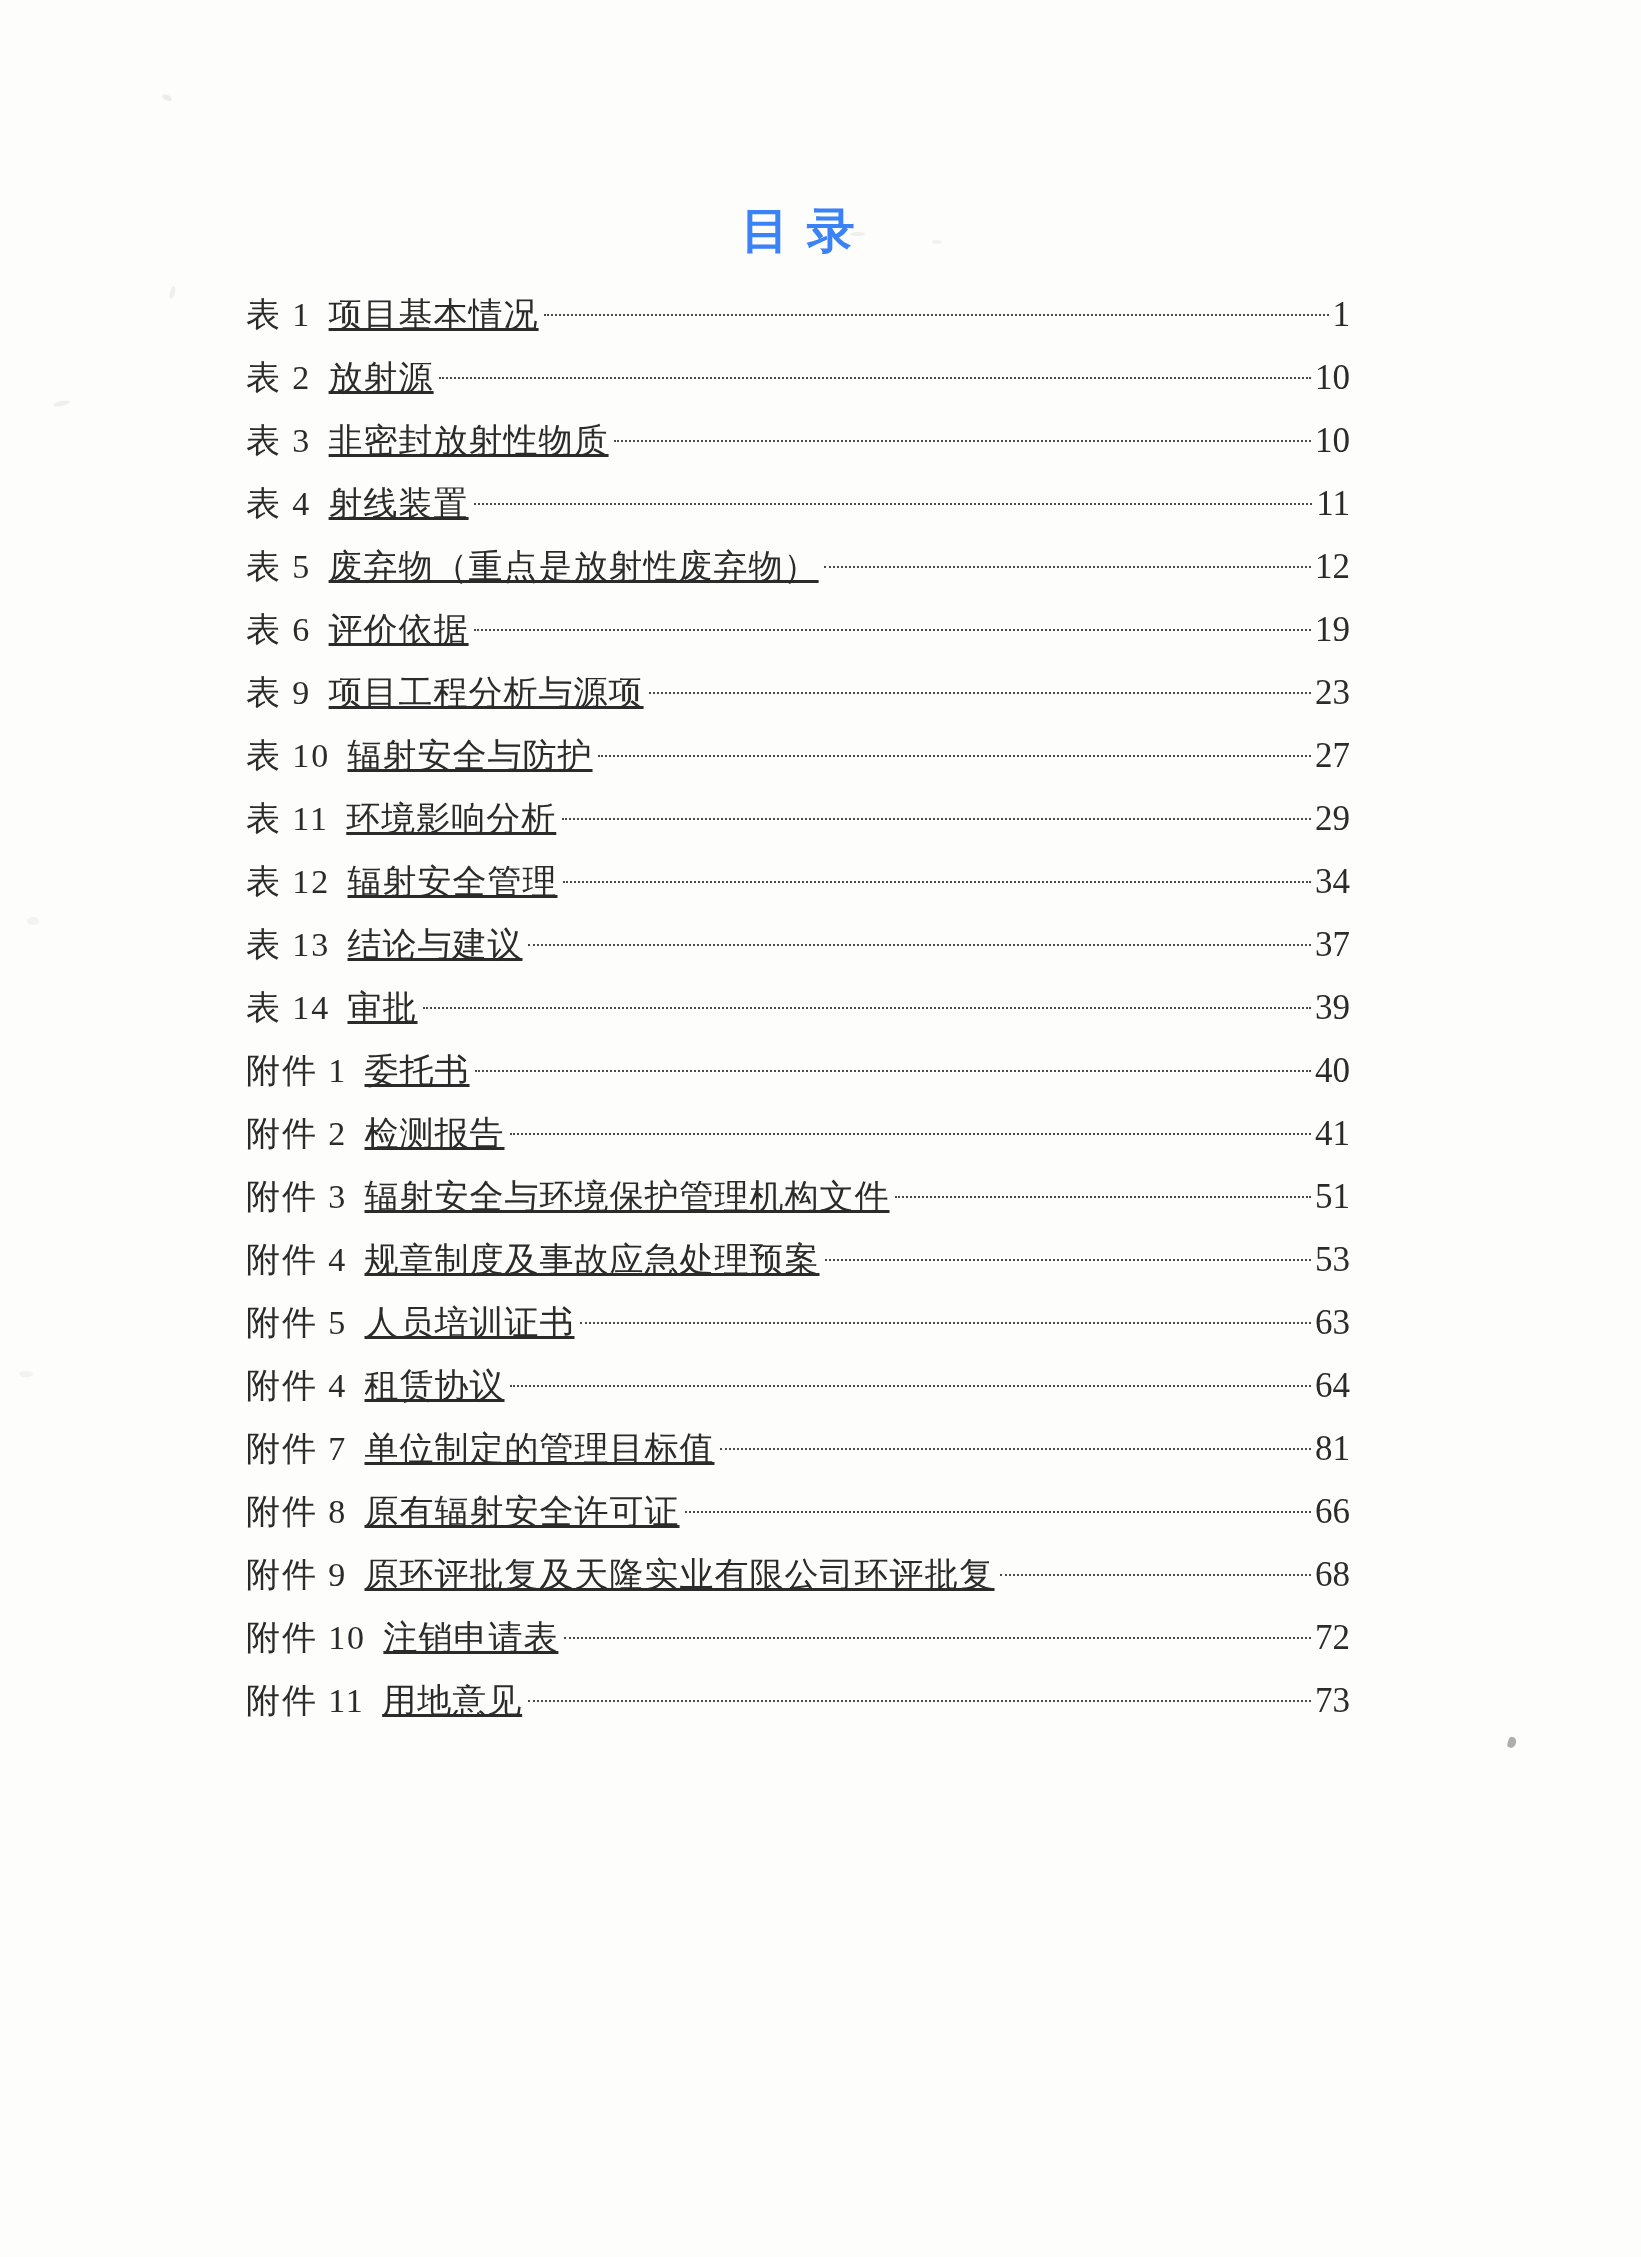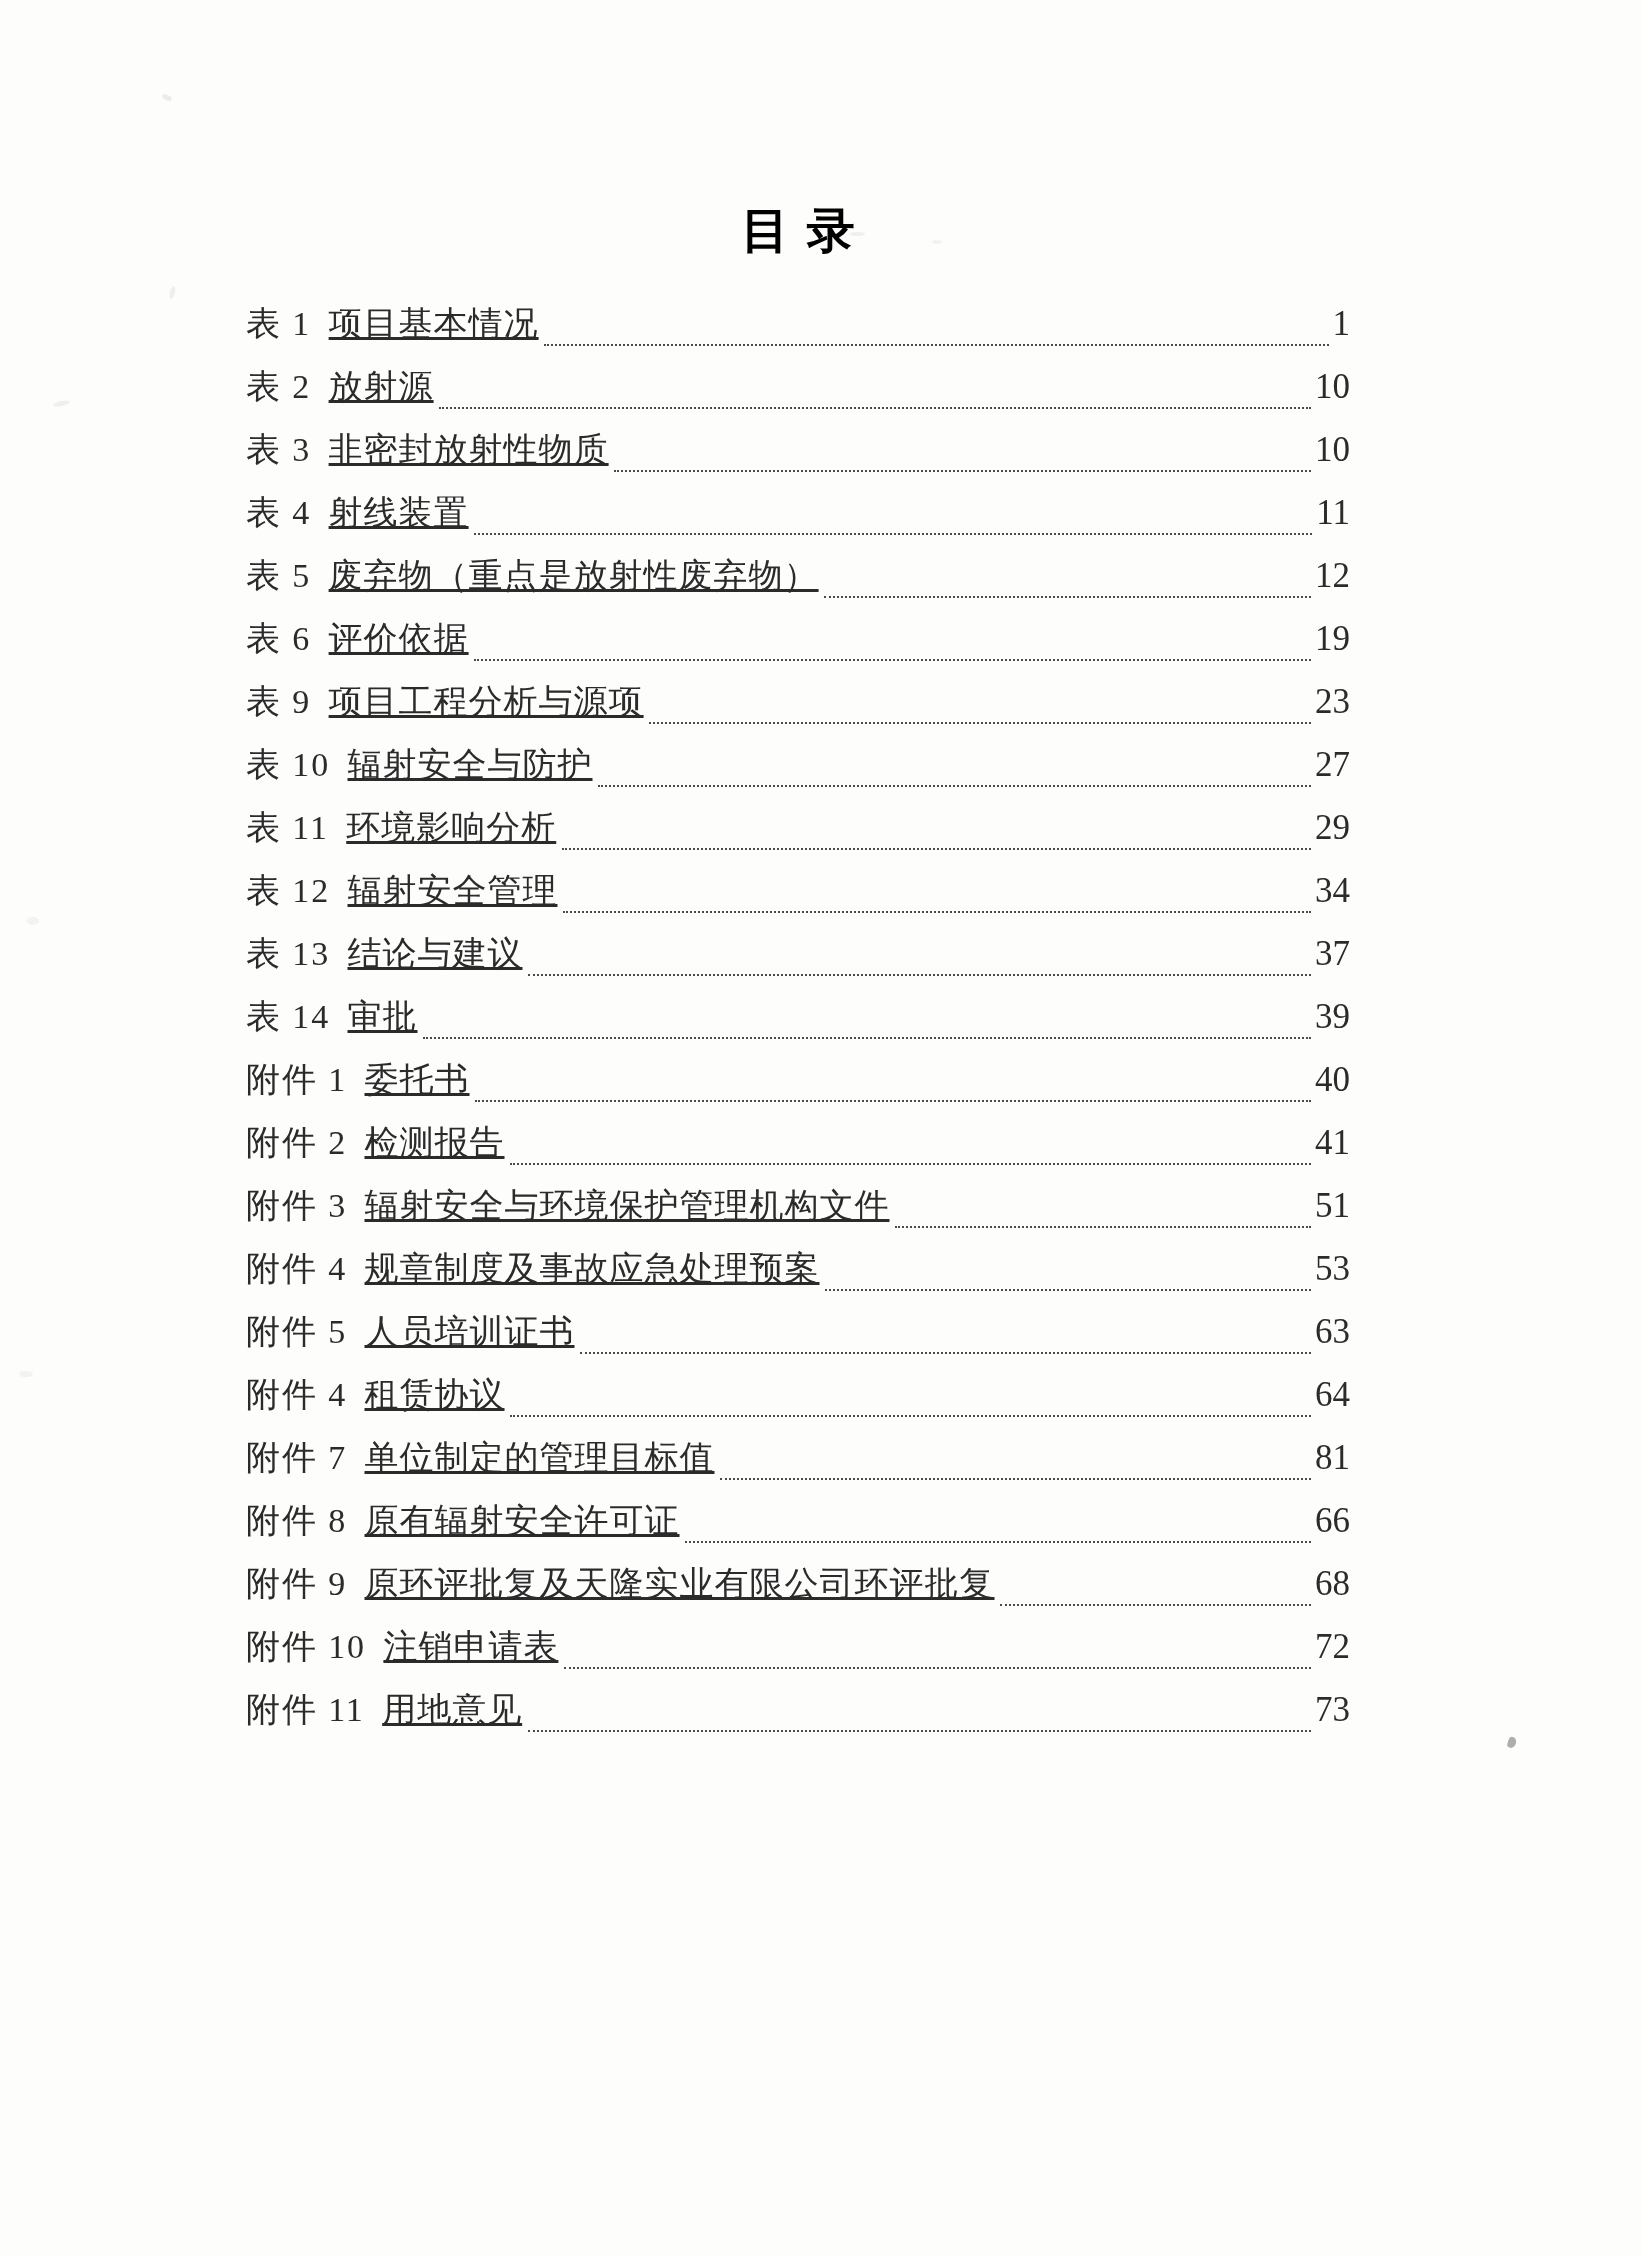--- a/index.html
+++ b/index.html
@@ -23,31 +23,31 @@
     position: absolute;
     top: 199px;
     left: 246px;
     width: 1104px;
     margin: 0;
     text-align: center;
     font-size: 48px;
     font-weight: bold;
     letter-spacing: 17.4px;
     text-indent: 17.4px;
-    color: #000000;
+    color: #3b82f6;
   }
   .toc {
     position: absolute;
     top: 283px;
     left: 246px;
     width: 1104px;
   }
   .toc-row {
     display: flex;
-    align-items: flex-end;
+    align-items: center;
     height: 63px;
     font-size: 34px;
     line-height: 44px;
     white-space: nowrap;
   }
   .toc-prefix {
     margin-right: 17.4px;
     letter-spacing: 1.9px;
   }
   .toc-entry-title {

